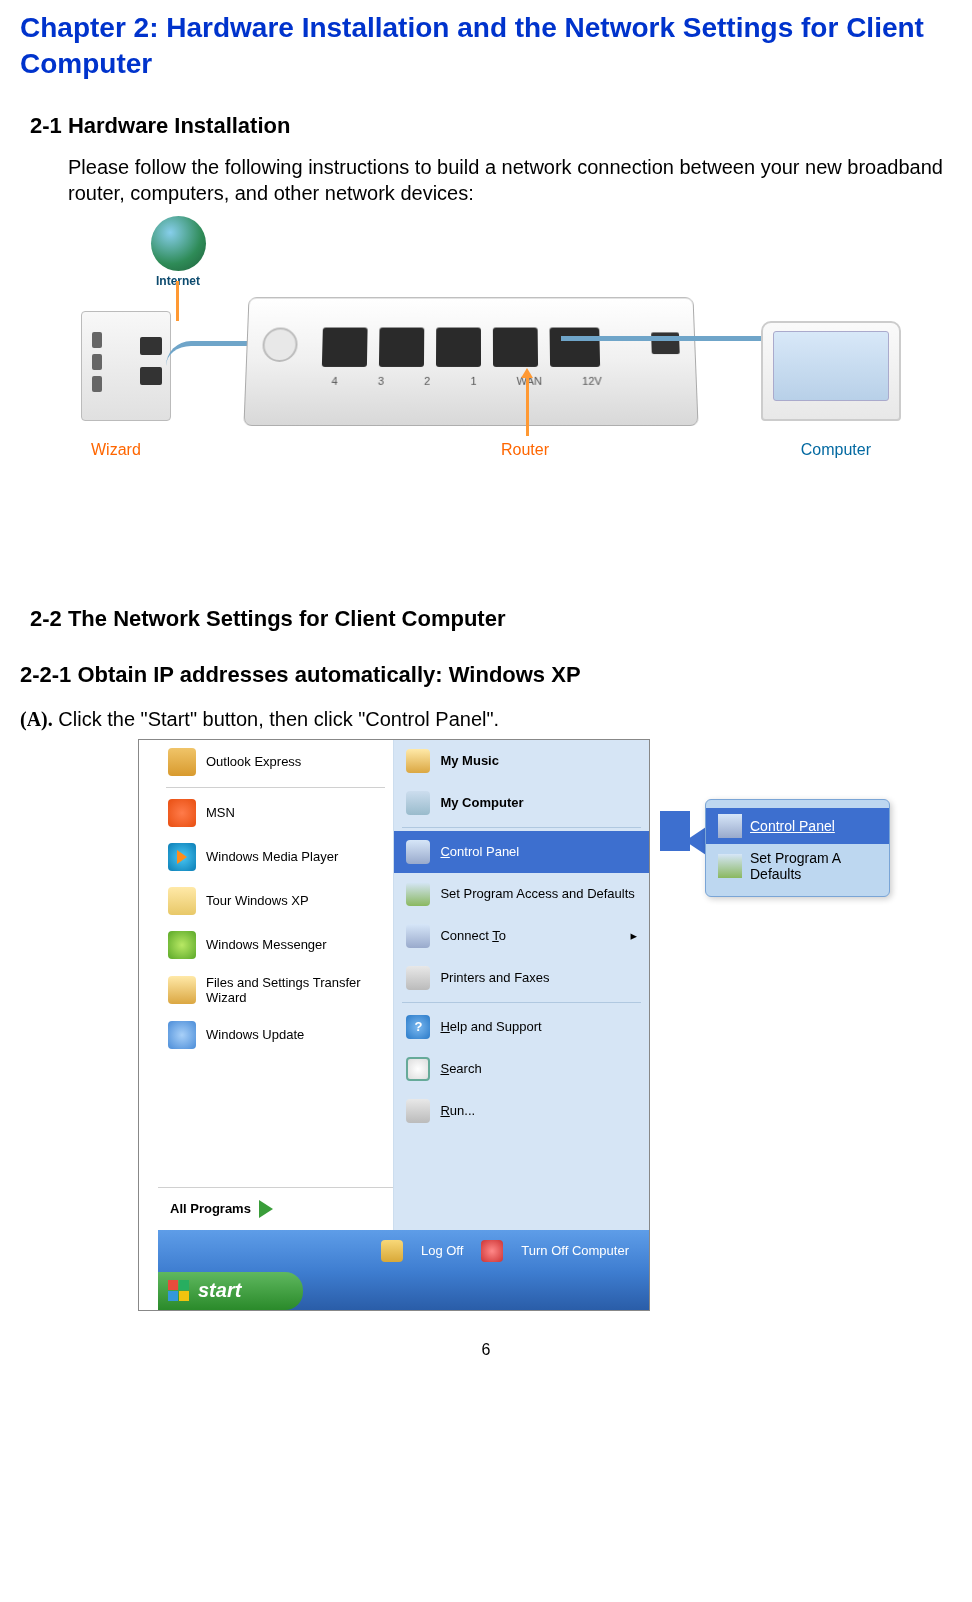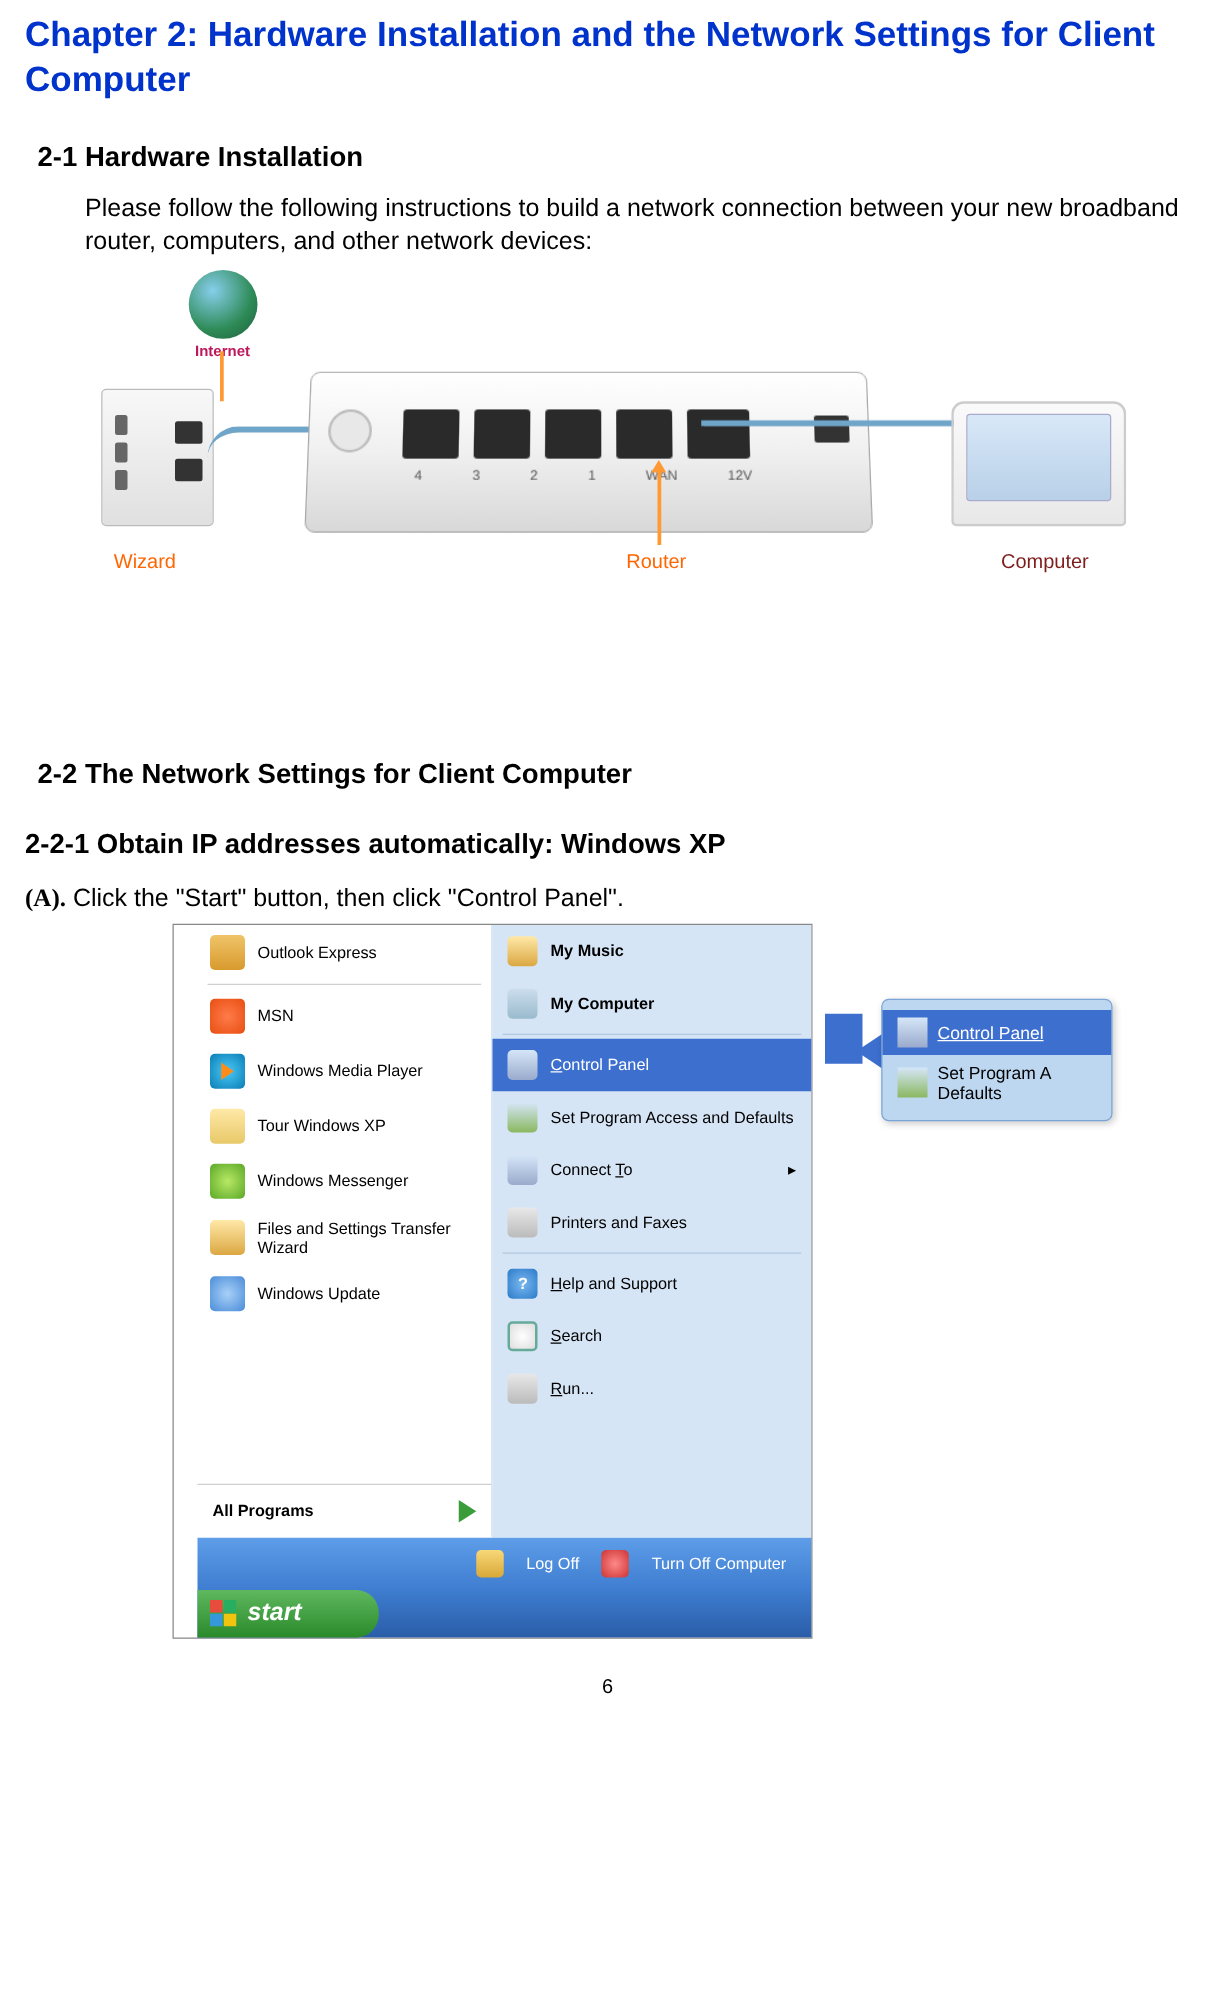--- a/index.html
+++ b/index.html
@@ -103,21 +103,21 @@
     .globe {
       position: absolute;
       left: 80px; top: -10px;
       width: 55px; height: 55px;
       border-radius: 50%;
       background: radial-gradient(circle at 35% 30%, #87ceeb, #2e8b57 60%, #1e5e3a);
     }
     .globe-label {
       position: absolute;
       left: 85px; top: 48px;
-      color: #be185d;
+      color: #0c4a6e;
       font-size: 12px;
       font-weight: bold;
     }
     .globe-line {
       position: absolute;
       left: 105px; top: 55px;
       width: 3px; height: 40px;
       background: #ff9933;
     }
 
@@ -210,21 +210,21 @@
     .computer-screen {
       position: absolute;
       left: 10px; top: 8px; right: 10px; height: 70px;
       background: linear-gradient(#d8e8f8, #b8d0e8);
       border: 1px solid #aac;
       border-radius: 3px;
     }
     .computer-label {
       position: absolute;
       right: 30px; top: 215px;
-      color: #7f1d1d;
+      color: #0369a1;
       font-size: 16px;
     }
 
     
     .cable1 {
       position: absolute;
       left: 95px; top: 115px;
       width: 130px; height: 25px;
       border-top: 5px solid #6fa5c9;
       border-radius: 30px 0 0 0;
@@ -270,21 +270,21 @@
       flex-shrink: 0;
     }
     .sm-separator {
       height: 1px;
       background: #d0d0d0;
       margin: 3px 8px;
     }
     .sm-allprograms {
       display: flex;
       align-items: center;
-      justify-content: space-between;
+      justify-content: flex-start;
       gap: 8px;
       padding: 12px;
       font-weight: bold;
       border-top: 1px solid #d0d0d0;
       margin-top: auto;
     }
     .sm-allprograms .tri {
       width: 0; height: 0;
       border-top: 9px solid transparent;
       border-bottom: 9px solid transparent;

